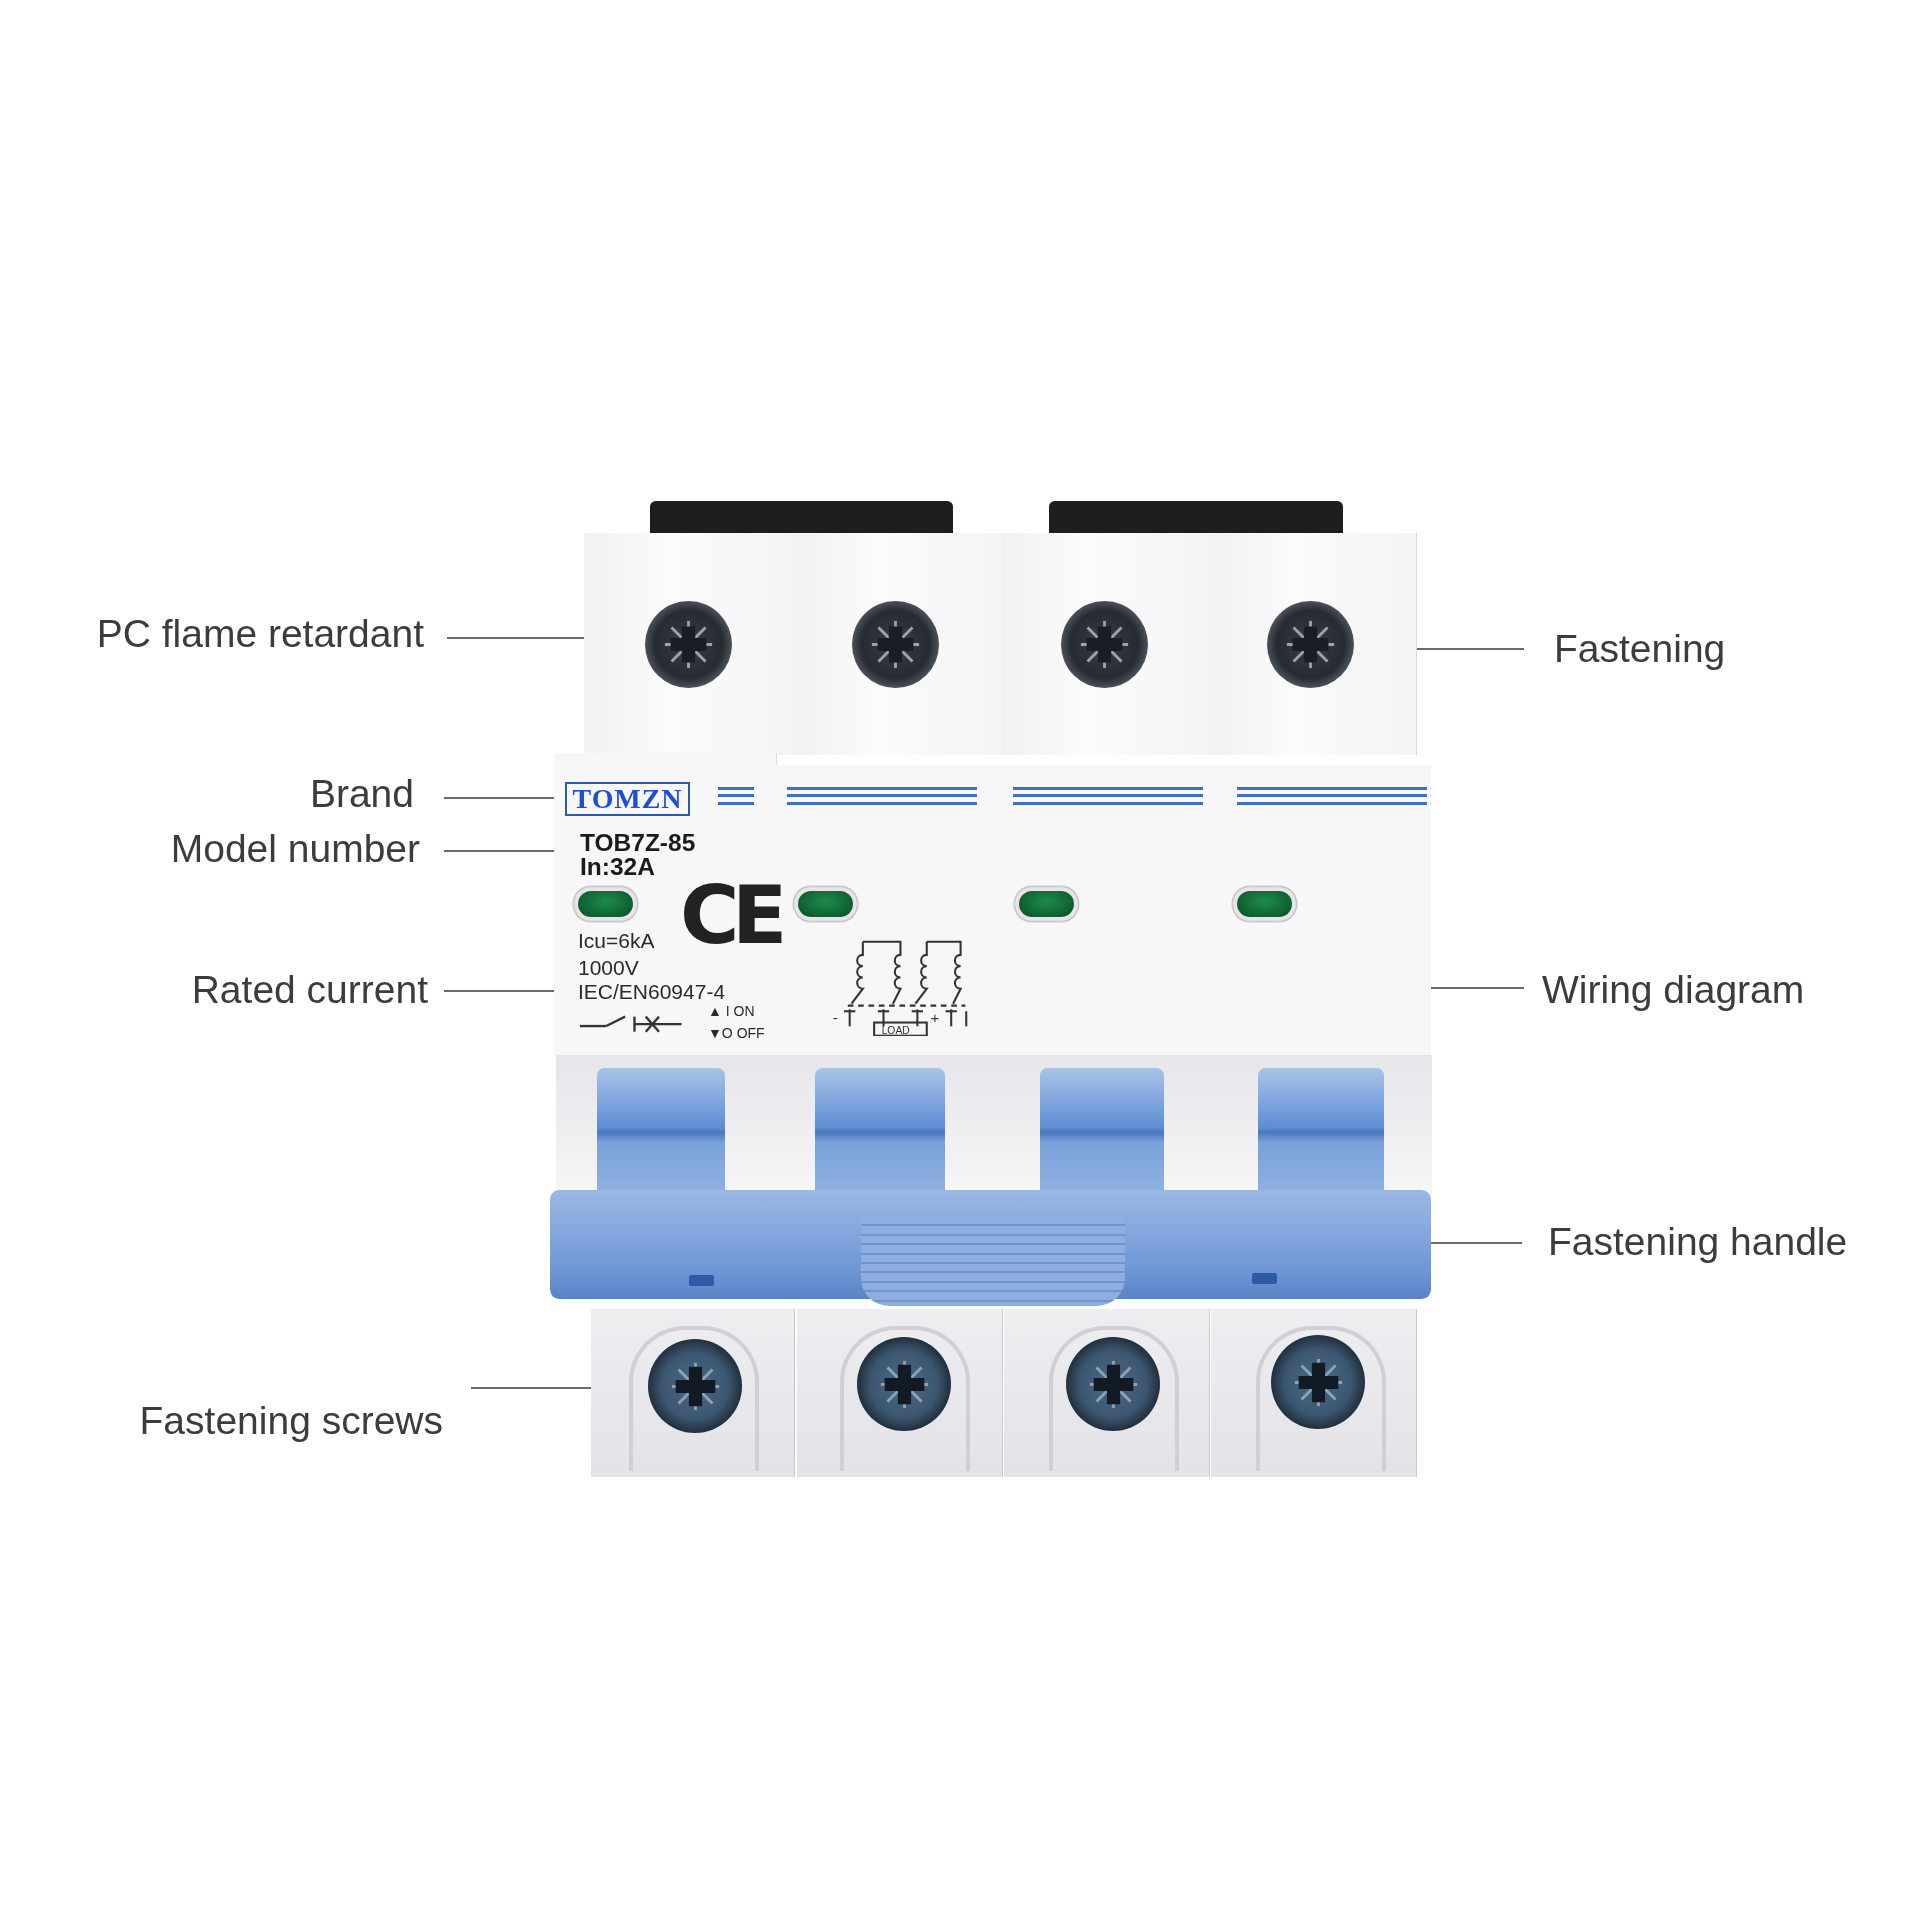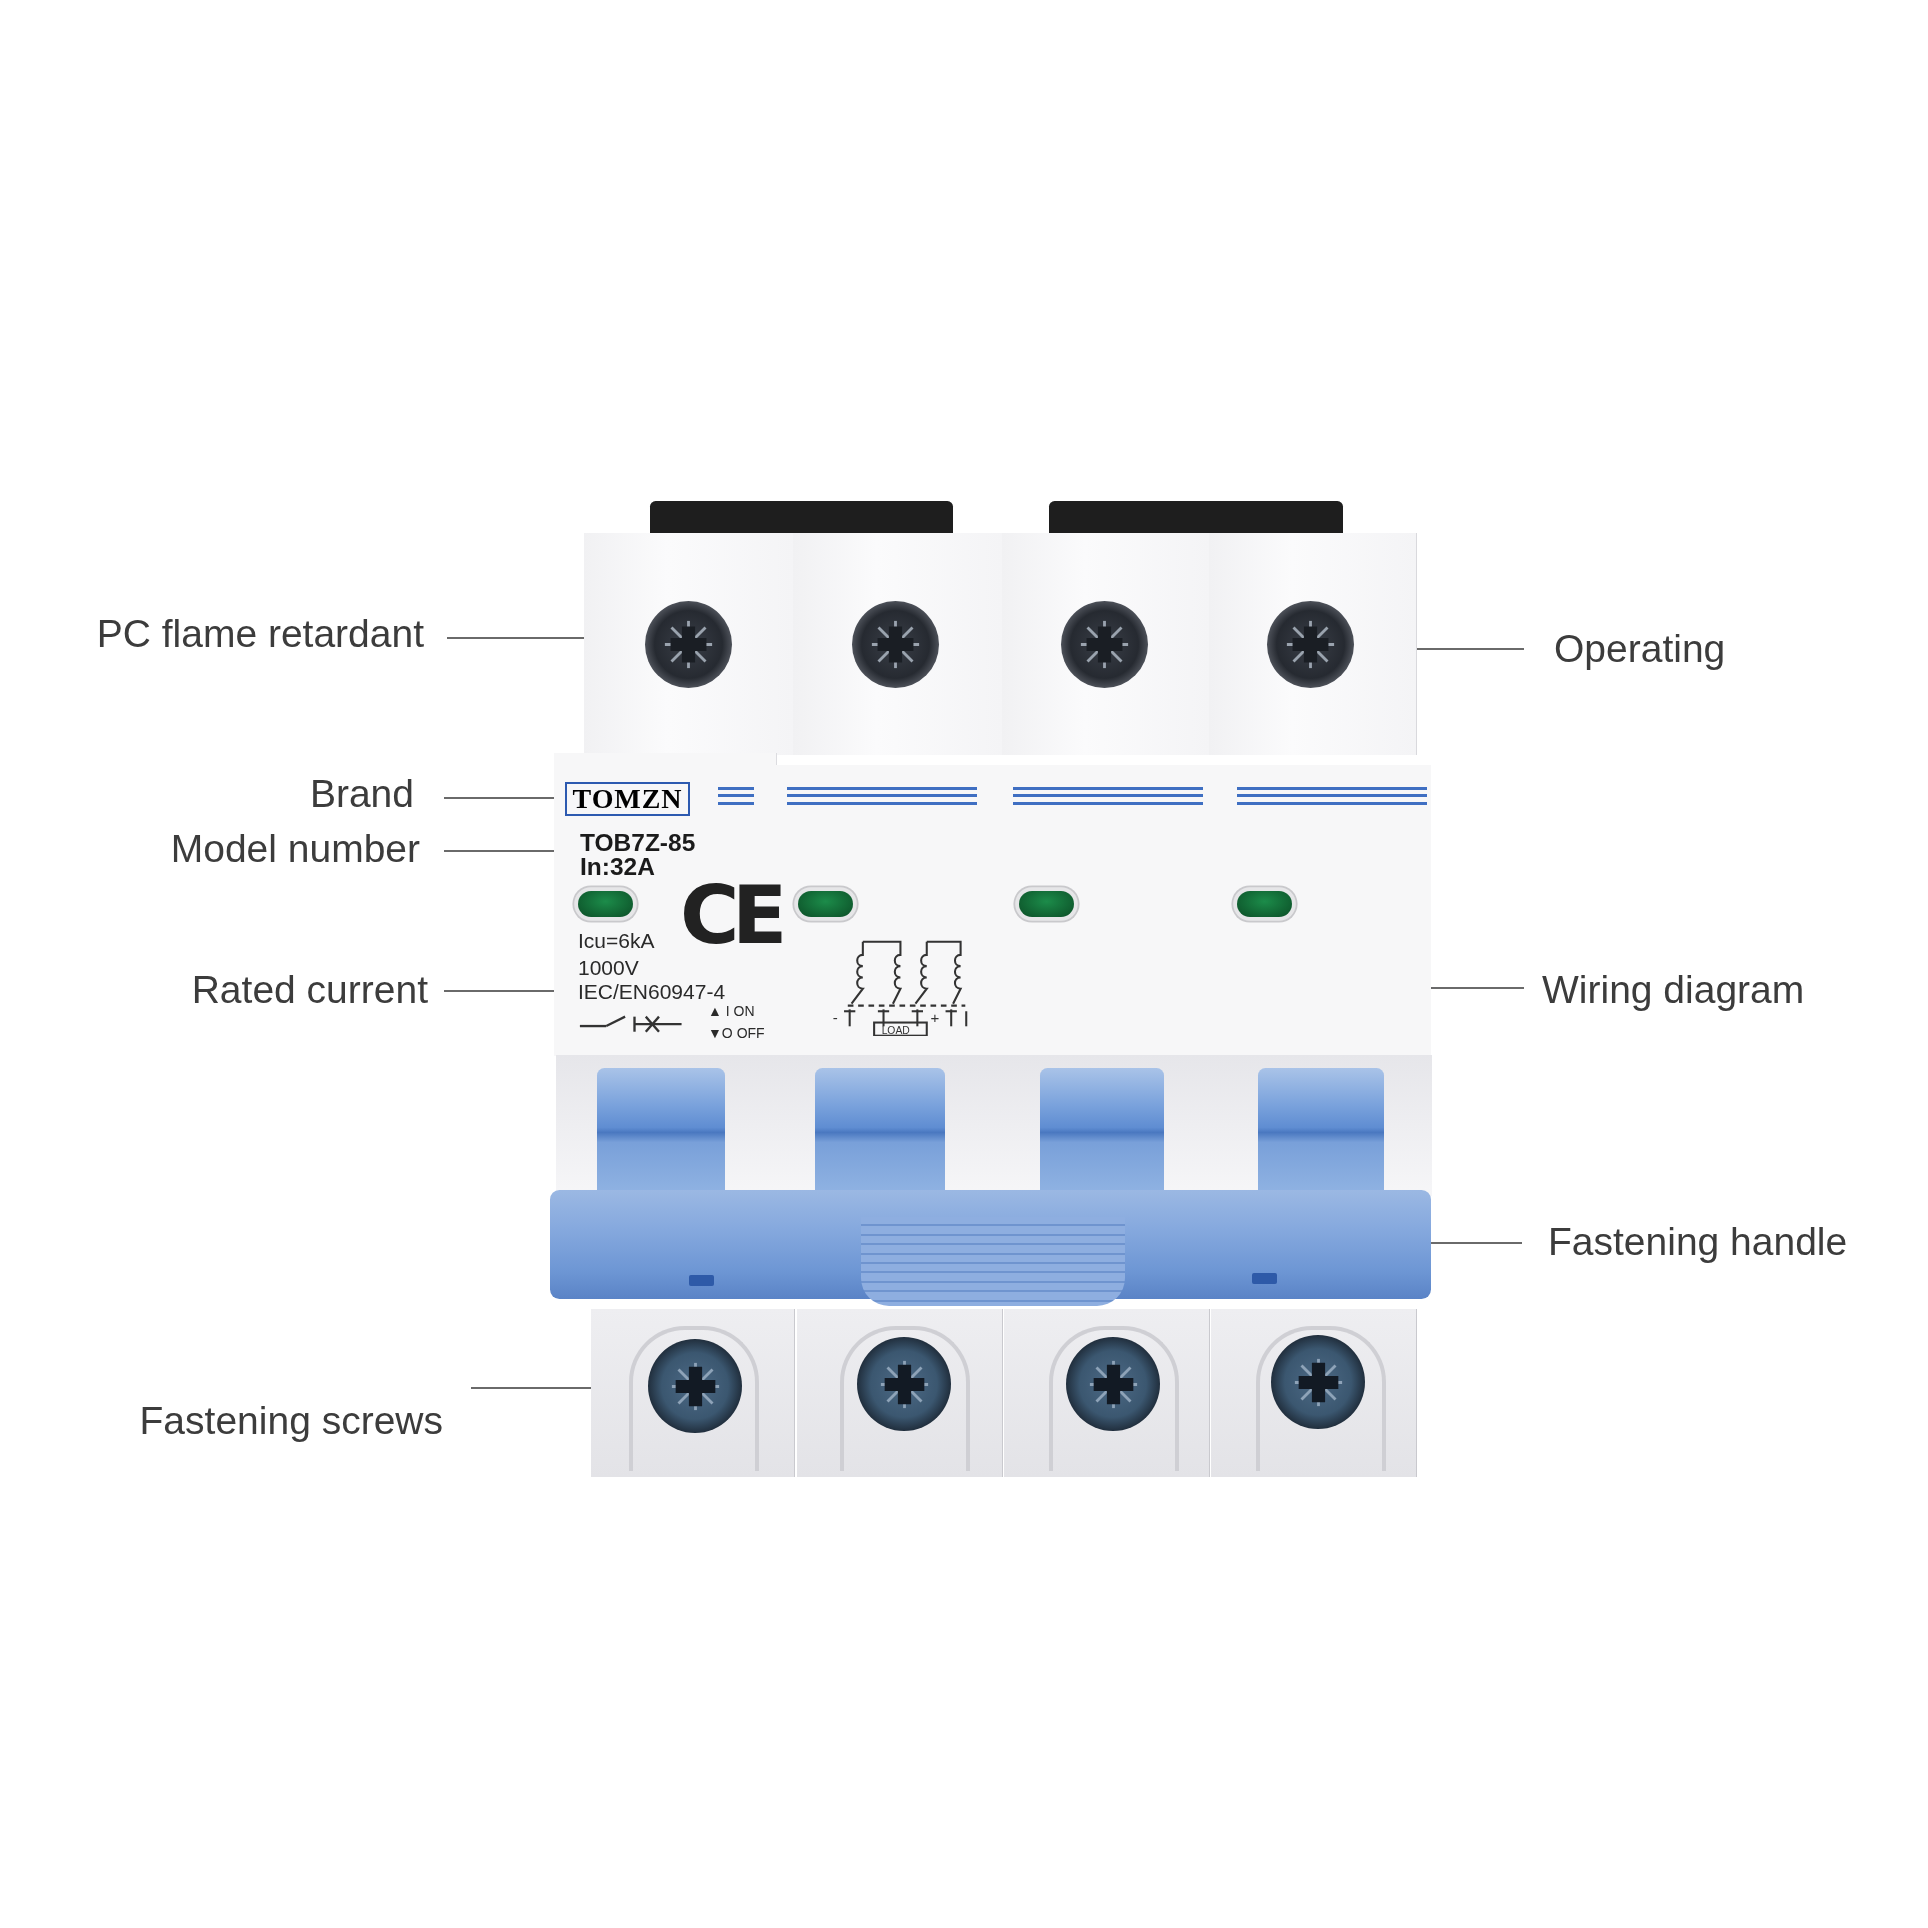--- a/index.html
+++ b/index.html
@@ -9,21 +9,21 @@
   .callout.left{text-align:right;}
   .leader{position:absolute;height:1.9px;background:#6a6a6a;}
   .cap{position:absolute;background:#1e1e1e;border-radius:5.6px 5.6px 0 0;}
   .module{position:absolute;background:linear-gradient(90deg,#f1f1f3 0%,#fbfbfc 40%,#f4f4f6 100%);border-right:1.9px solid #d9d9dd;}
   .terminal-screw{position:absolute;width:87px;height:87px;border-radius:50%;background:radial-gradient(circle at 50% 50%,#3a3f48 0%,#262a31 55%,#4b4f57 70%,#9a9ca2 78%,#d2d3d6 86%,transparent 88%);}
   .screw-cross{position:absolute;left:50%;top:50%;width:51px;height:51px;margin:-25.4px 0 0 -25.4px;}
   .label-panel{position:absolute;background:#f7f7f8;}
   .stripes{position:absolute;height:21px;}
   .stripes span{display:block;height:2.8px;background:#3f6fc2;margin-bottom:4.7px;}
   .led{position:absolute;width:55px;height:26px;border-radius:13px;background:radial-gradient(ellipse at 50% 40%,#1c8c4a,#0b4d26);box-shadow:0 0 0 3.8px #e6e6e8,0 0 0 5.6px #c9c9cc;}
-  .brand-box{position:absolute;border:2.8px solid #2d5ab0;color:#000000;font-family:"Liberation Serif",serif;font-weight:bold;font-size:28px;letter-spacing:0.9px;padding:0 5.6px;line-height:30px;text-align:right;}
+  .brand-box{position:absolute;border:2.8px solid #2d5ab0;color:#1d4ed8;font-family:"Liberation Serif",serif;font-weight:bold;font-size:28px;letter-spacing:0.9px;padding:0 5.6px;line-height:30px;text-align:right;}
   .spec{position:absolute;color:#2a2a2a;font-size:21px;line-height:1;white-space:nowrap;}
   .spec.b{font-weight:bold;font-size:24.5px;color:#1b1b1b;}
   .ce{position:absolute;font-size:81px;font-weight:bold;color:#222;letter-spacing:-7.5px;font-family:"DejaVu Sans",sans-serif;}
   .toggle-slot{position:absolute;background:linear-gradient(180deg,#e6e6ea,#f6f6f8);}
   .toggle{position:absolute;background:linear-gradient(180deg,#a9c3e8 0%,#7aa2dc 30%,#5f8dd2 48%,#4a78c0 52%,#79a0d9 60%,#8fb2e2 100%);border-radius:7.5px 7.5px 0 0;}
   .handle{position:absolute;background:linear-gradient(180deg,#9bb8e3 0%,#86a9de 35%,#6d96d4 75%,#5a83c6 100%);border-radius:9.4px;}
   .handle-mid{position:absolute;background:repeating-linear-gradient(180deg,#8eaee0 0px,#8eaee0 7.5px,#6f94cf 7.5px,#6f94cf 9.4px);border-radius:0 0 28px 28px;}
   .handle-slot{position:absolute;width:24.5px;height:11.3px;background:#2e5aa8;border-radius:1.9px;}
   .bottom-mod{position:absolute;background:linear-gradient(180deg,#eeeef1,#e3e3e7);border-right:1.9px solid #c9c9ce;}
   .arch{position:absolute;border:4.7px solid #cfcfd4;border-bottom:none;border-radius:56px 56px 0 0;}
@@ -43,21 +43,21 @@
 <div class="callout left" style="left:66px;top:829px;width:354px;">Model number</div>
 <div class="leader" style="left:444px;top:850px;width:137px;"></div>
 
 <div class="callout left" style="left:66px;top:970px;width:362px;">Rated current</div>
 <div class="leader" style="left:444px;top:990px;width:137px;"></div>
 
 <div class="callout left" style="left:66px;top:1365px;width:377px;margin-top:36px;">Fastening screws</div>
 <div class="leader" style="left:471px;top:1387px;width:188px;"></div>
 
 <div class="leader" style="left:1347px;top:648px;width:177px;"></div>
-<div class="callout" style="left:1554px;top:629px;">Operating</div>
+<div class="callout" style="left:1554px;top:629px;">Fastening</div>
 
 <div class="leader" style="left:970px;top:987px;width:554px;"></div>
 <div class="callout" style="left:1542px;top:970px;">Wiring diagram</div>
 
 <div class="leader" style="left:1311px;top:1242px;width:211px;"></div>
 <div class="callout" style="left:1548px;top:1222px;">Fastening handle</div>
 
 <div class="abs" style="left:0;top:0;width:1928px;height:1928px;">
 
   <div class="cap" style="left:650px;top:501px;width:303px;height:34px;"></div>

